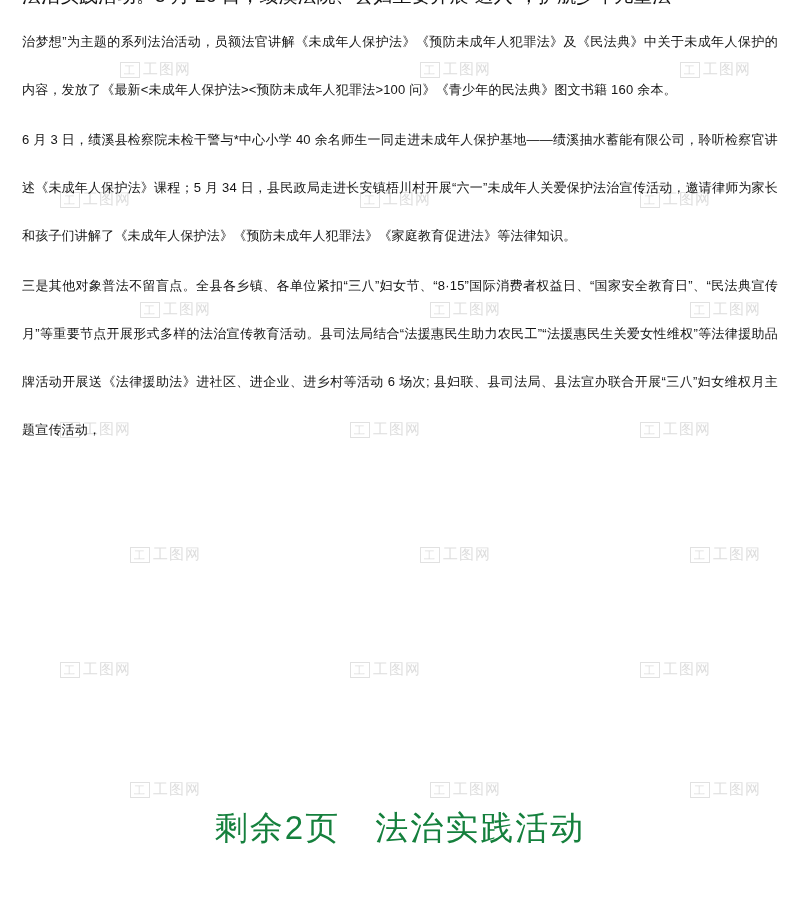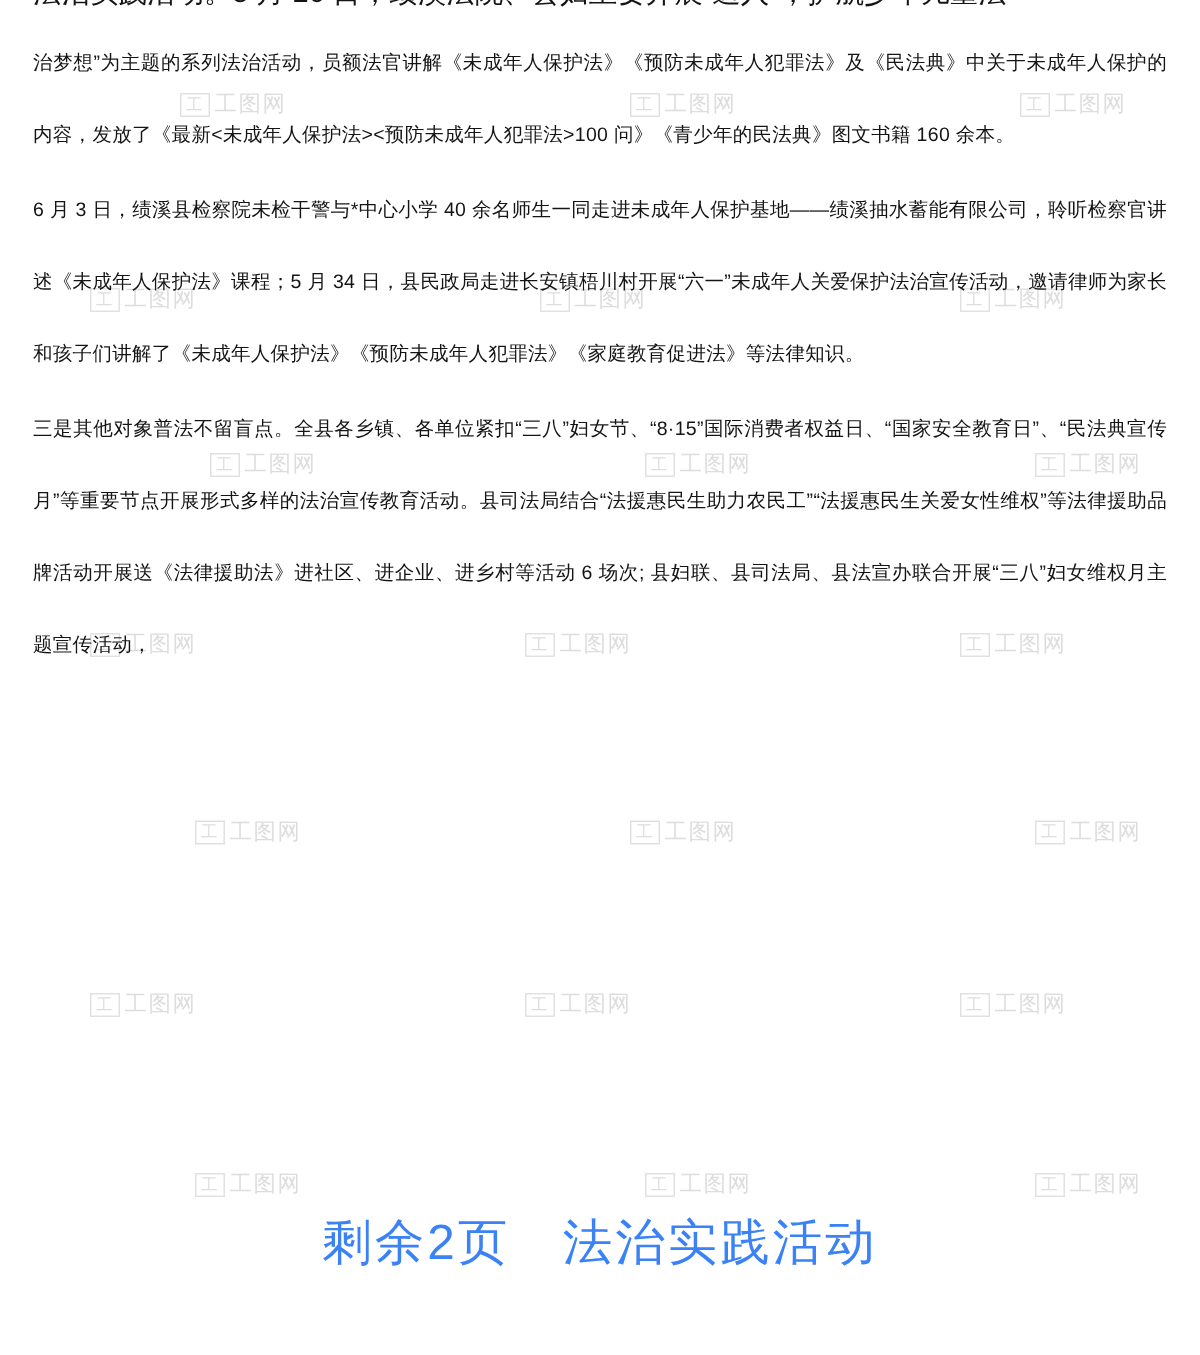--- a/index.html
+++ b/index.html
@@ -93,21 +93,21 @@
     position: absolute;
     left: 0;
     right: 0;
     bottom: 52px;
     text-align: center;
     z-index: 3;
   }
   .footer-notice .txt {
     display: inline-block;
     font-size: 33px;
-    color: #3b82f6;
+    color: #15803d;
     letter-spacing: 2px;
     font-family: "Liberation Sans", sans-serif;
   }
   .footer-notice .gap {
     display: inline-block;
     width: 26px;
   }
 </style>
 </head>
 <body>

